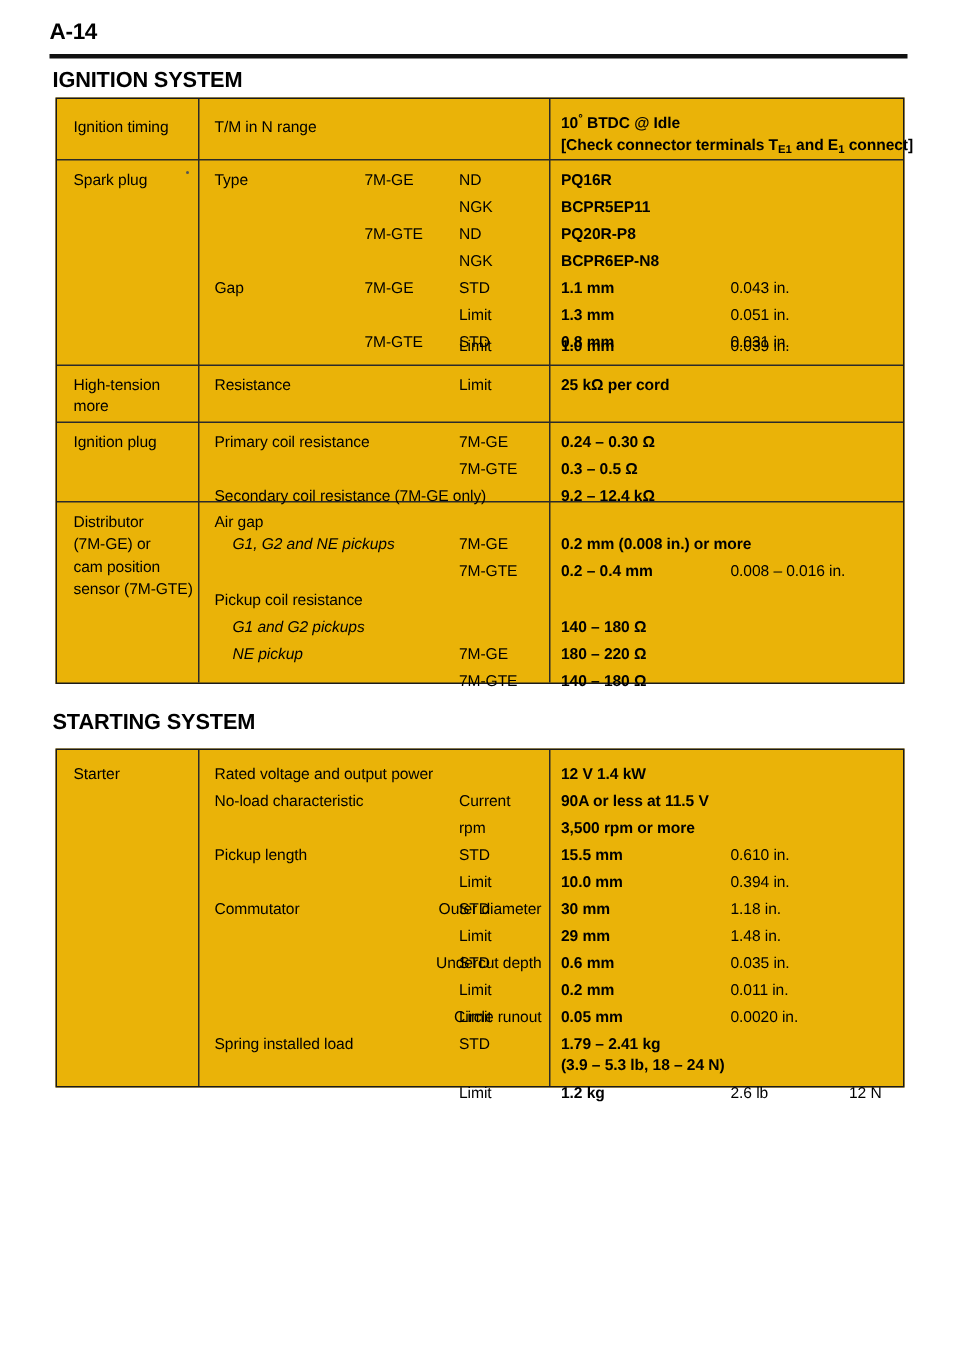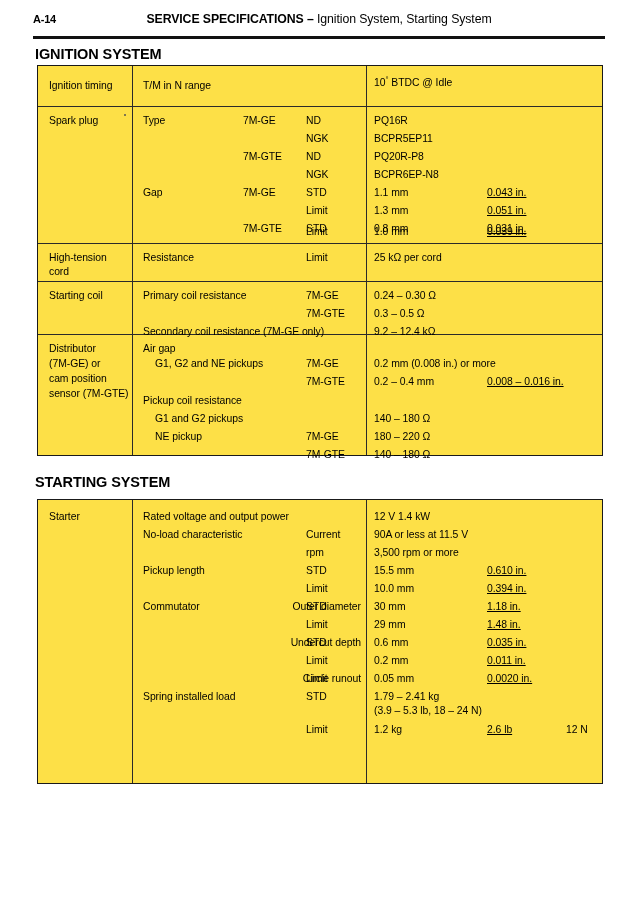--- a/index.html
+++ b/index.html
@@ -14,21 +14,21 @@
     -webkit-font-smoothing: none;
   }
   .page { position: absolute; inset: 0; }
 
   
   .pg-header {
     position: absolute; left: 33px; top: 12px; width: 572px; height: 28px;
   }
   .pg-num {
     position: absolute; left: 0; top: 1px;
-    font-size: 11px; font-weight: bold; letter-spacing: -0.2px;
+    font-size: 15px; font-weight: bold; letter-spacing: -0.2px;
   }
   .pg-title {
     position: absolute; left: 0; top: 0; width: 572px;
     text-align: center;
     font-size: 12.3px; font-weight: bold;
     letter-spacing: -0.1px;
     white-space: nowrap;
   }
   .pg-title .thin { font-weight: bold; }
   .pg-title .sub { font-weight: normal; }
@@ -44,24 +44,24 @@
     letter-spacing: -0.1px;
   }
   #ignition-head { left: 35px; top: 46px; }
   #starting-head { left: 35px; top: 474px; }
 
   
   .tbl {
     position: absolute;
     border: 1.4px solid #1a1a1a;
     box-sizing: border-box;
-    background: #fde047;
+    background: #eab308;
   }
   #ignition-table { left: 37px; top: 65px; width: 566px; height: 391px; }
-  #starting-table { left: 37px; top: 499px; width: 566px; height: 285px; padding-left: 36px; }
+  #starting-table { left: 37px; top: 499px; width: 566px; height: 226px; padding-left: 36px; }
 
   .vline {
     position: absolute; top: 0; bottom: 0; width: 1.1px;
     background: #2a2a2a;
   }
   .v1 { left: 94px; }   
   .v2 { left: 328px; }  
 
   .hline {
     position: absolute; left: 0; right: 0; height: 1.1px;
@@ -74,60 +74,60 @@
     font-size: 10.4px;
     line-height: 12px;
     white-space: nowrap;
     letter-spacing: -0.05px;
   }
   .cell.r { text-align: right; }
 
   
   .c-label  { left: 11px; }
   .c-desc   { left: 105px; }
-  .c-desc2  { left: 117px; }   
+  .c-desc2  { left: 117px; font-style: italic; }   
   .c-eng    { left: 205px; }
   .c-spec   { left: 268px; }
   .c-mid-r  { right: 241px; }  
-  .c-val    { left: 336px; }
-  .c-val2   { left: 449px; text-decoration: underline; }
+  .c-val    { left: 336px; font-weight: bold; }
+  .c-val2   { left: 449px; }
   .c-val3   { left: 528px; }
 
   sub { font-size: 7.6px; vertical-align: baseline; position: relative; top: 2px; }
   sup { font-size: 7.6px; vertical-align: baseline; position: relative; top: -4px; }
   .speck {
     position: absolute; width: 2px; height: 2px; background: #555;
     border-radius: 50%;
   }
 </style>
 </head>
 <body>
 
 <div class="page">
 
   <div class="pg-header">
     <div class="pg-num">A-14</div>
-    <div class="pg-title"><span class="thin">SERVICE  SPECIFICATIONS</span><span class="thin"> – </span><span class="sub">Ignition System, Starting System</span></div>
   </div>
   <div class="hdr-rule"></div>
 
   <div class="sec-head" id="ignition-head">IGNITION SYSTEM</div>
 
   <div class="tbl" id="ignition-table">
     <div class="vline v1"></div>
     <div class="vline v2"></div>
 
     <div class="hline" style="top:40px"></div>
     <div class="hline" style="top:177px"></div>
     <div class="hline" style="top:215px"></div>
     <div class="hline" style="top:268px"></div>
 
     <div class="cell c-label" style="top:14px">Ignition timing</div>
     <div class="cell c-desc" style="top:14px">T/M in N range</div>
     <div class="cell c-val" style="top:11px"><span>10</span><sup>°</sup><span> BTDC @ Idle</span></div>
+    <div class="cell c-val" style="top:26px"><span>[Check connector terminals T</span><sub>E</sub><sub>1</sub><span> and E</span><sub>1</sub><span> connect]</span></div>
 
     <div class="cell c-label" style="top:49px">Spark plug</div>
     <div class="speck" style="left:86px; top:48px"></div>
 
     <div class="cell c-desc" style="top:49px">Type</div>
     <div class="cell c-eng" style="top:49px">7M-GE</div>
     <div class="cell c-spec" style="top:49px">ND</div>
     <div class="cell c-val" style="top:49px">PQ16R</div>
 
     <div class="cell c-spec" style="top:67px">NGK</div>
@@ -153,26 +153,26 @@
     <div class="cell c-eng" style="top:157px">7M-GTE</div>
     <div class="cell c-spec" style="top:157px">STD</div>
     <div class="cell c-val" style="top:157px">0.8 mm</div>
     <div class="cell c-val2" style="top:157px">0.031 in.</div>
 
     <div class="cell c-spec" style="top:159px; top:160px">Limit</div>
     <div class="cell c-val" style="top:160px">1.0 mm</div>
     <div class="cell c-val2" style="top:160px">0.039 in.</div>
 
     <div class="cell c-label" style="top:186px">High-tension</div>
-    <div class="cell c-label" style="top:200px">cord</div>
+    <div class="cell c-label" style="top:200px">more</div>
     <div class="cell c-desc" style="top:186px">Resistance</div>
     <div class="cell c-spec" style="top:186px">Limit</div>
     <div class="cell c-val" style="top:186px">25 kΩ per cord</div>
 
-    <div class="cell c-label" style="top:224px">Starting coil</div>
+    <div class="cell c-label" style="top:224px">Ignition plug</div>
     <div class="cell c-desc" style="top:224px">Primary coil resistance</div>
     <div class="cell c-spec" style="top:224px">7M-GE</div>
     <div class="cell c-val" style="top:224px">0.24 – 0.30 Ω</div>
 
     <div class="cell c-spec" style="top:242px">7M-GTE</div>
     <div class="cell c-val" style="top:242px">0.3 – 0.5 Ω</div>
 
     <div class="cell c-desc" style="top:260px">Secondary coil resistance (7M-GE only)</div>
     <div class="cell c-val" style="top:260px">9.2 – 12.4 kΩ</div>
 

